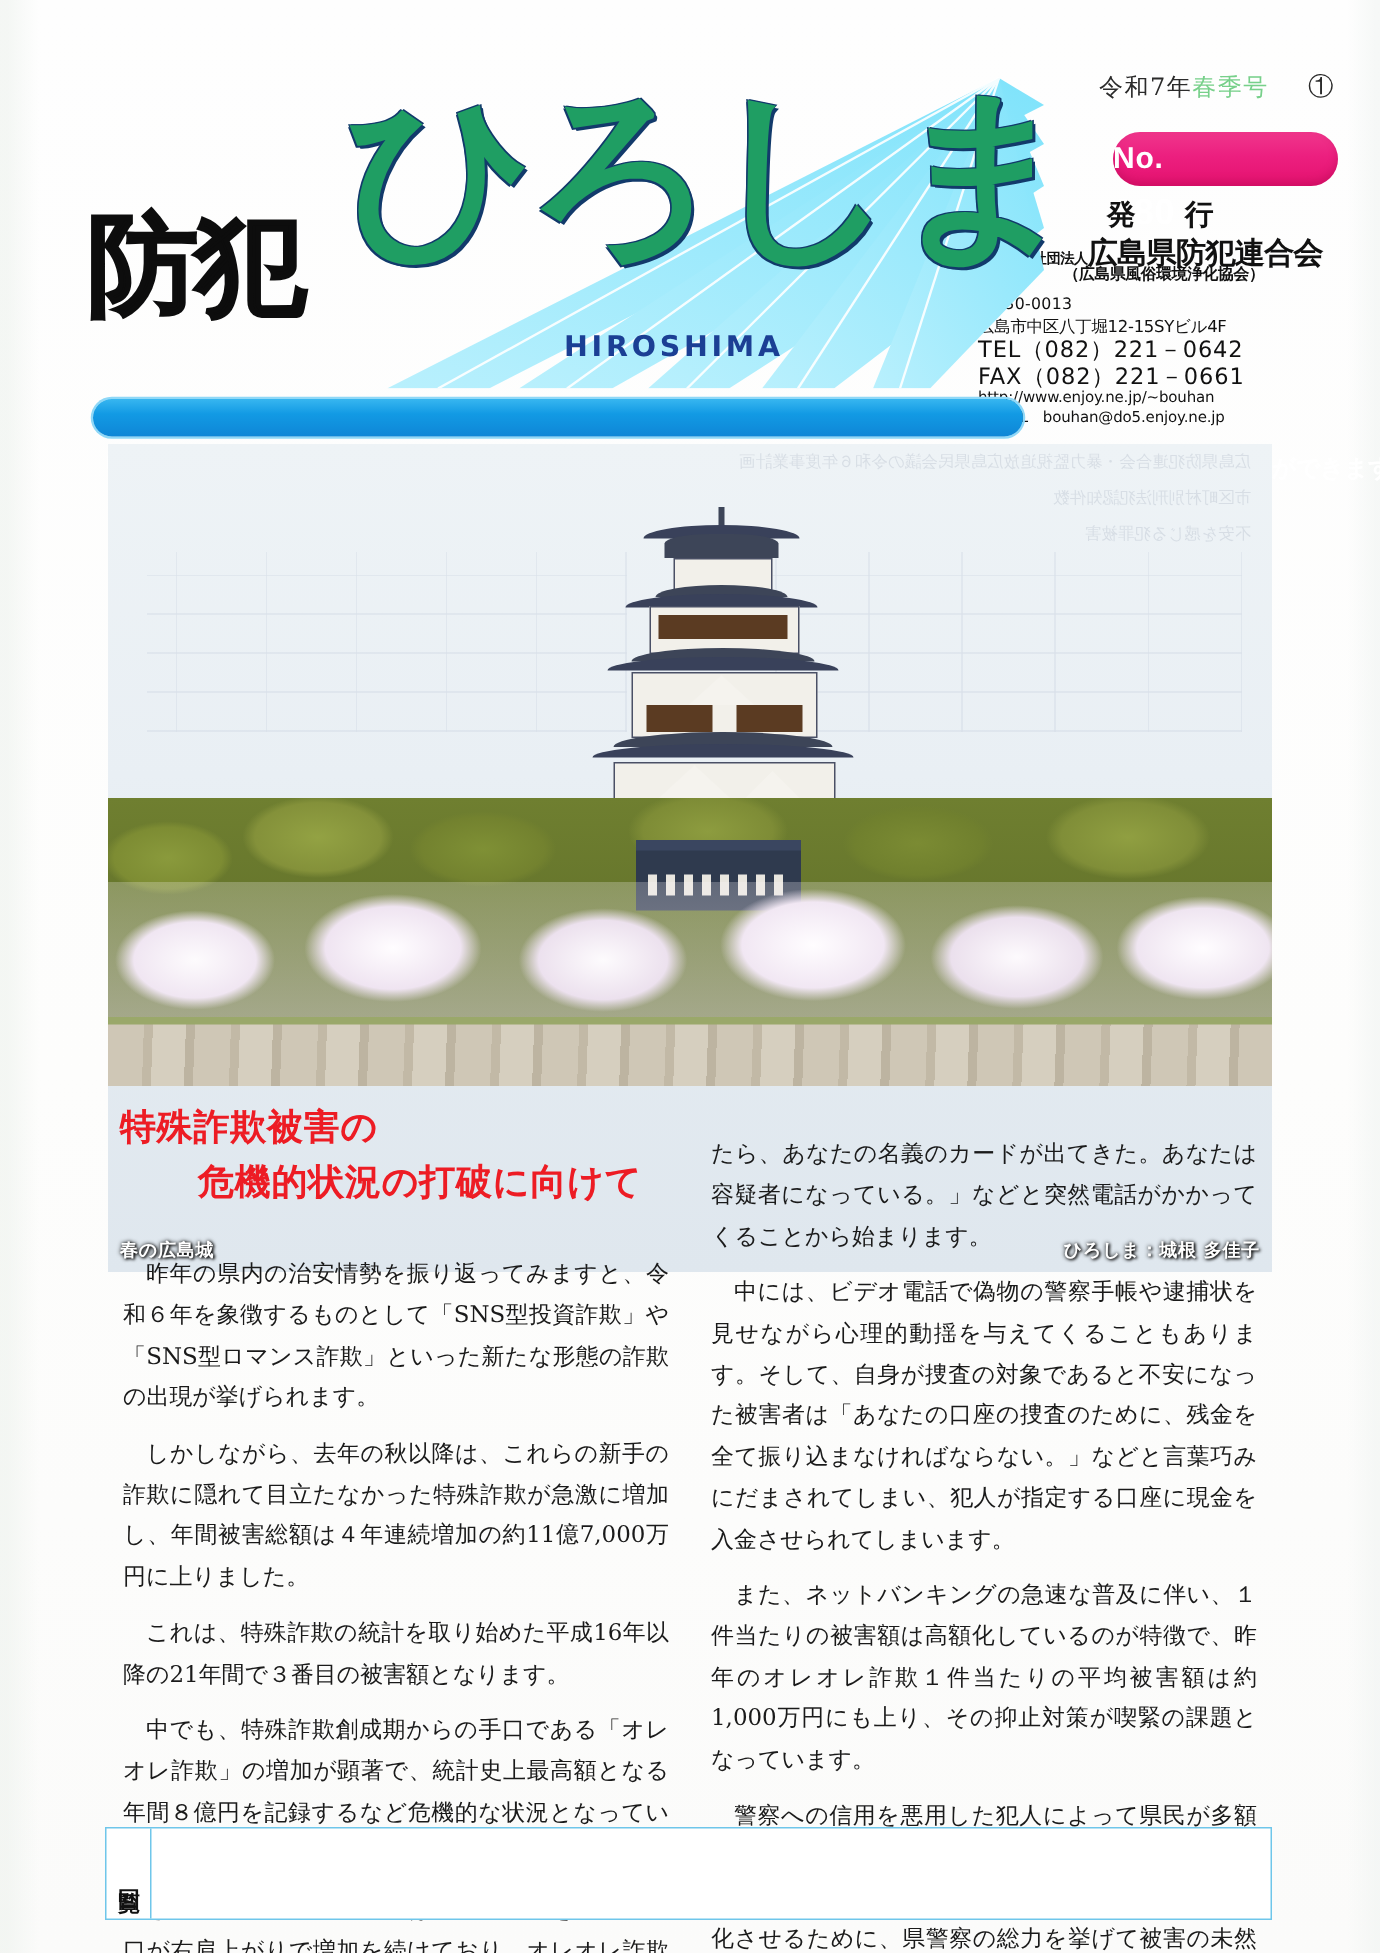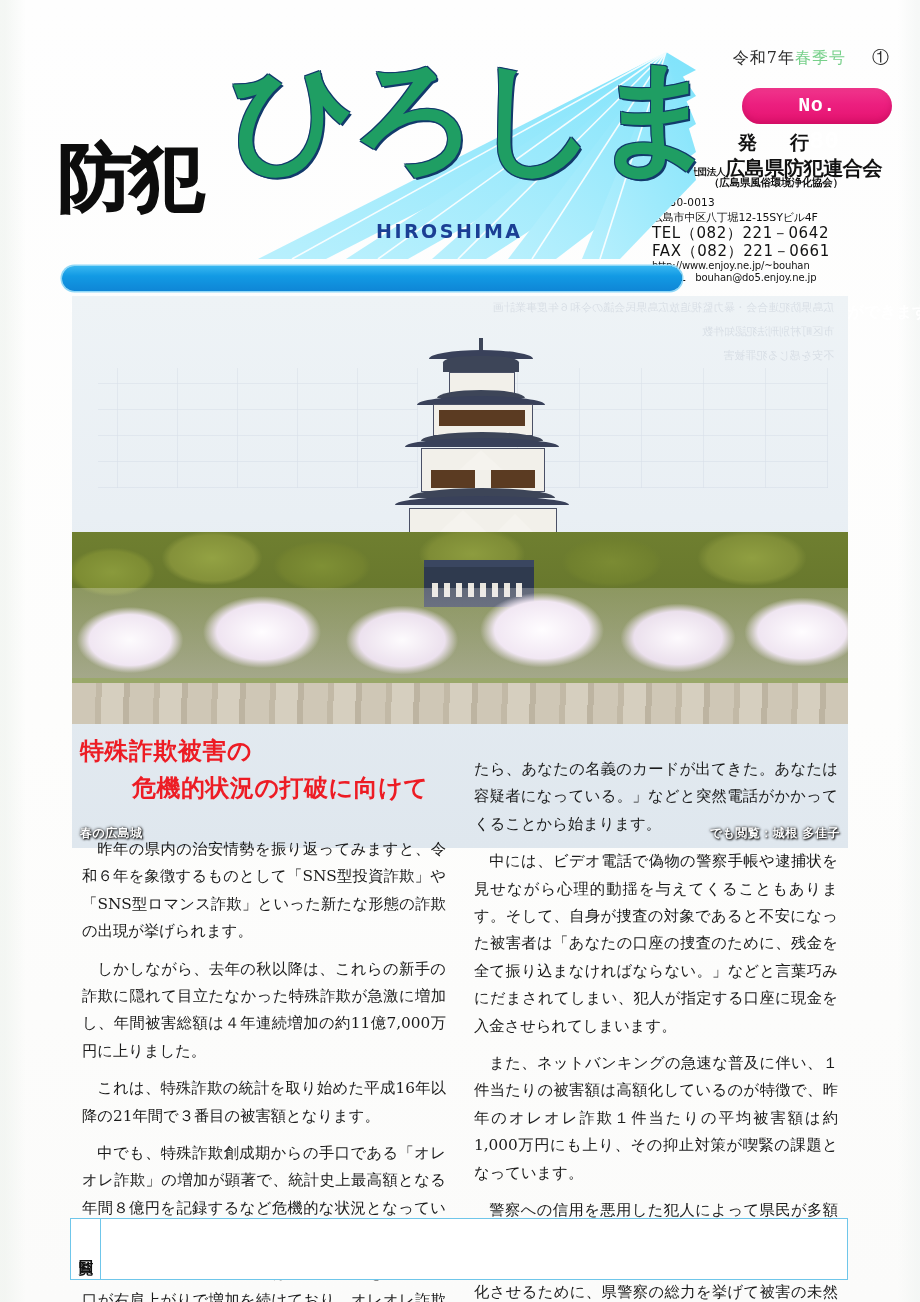--- a/index.html
+++ b/index.html
@@ -35,22 +35,22 @@
   .issue-line .season{color:#77d08a;}
   .issue-line .pageno{display:inline-block;margin-left:20px;font-size:17px;}
 
   .nobadge{
     position:absolute;right:28px;top:88px;
     width:150px;height:36px;border-radius:18px;
     background:linear-gradient(180deg,#f0368c 0%,#ec1f7f 45%,#e5126f 100%);
     box-shadow:inset 0 -3px 6px rgba(150,0,70,.28);
   }
   .nobadge span{
-    display:block;text-align:center;line-height:36px;color:#fff;
-    font-family:Liberation Mono, monospace;font-weight:bold;font-size:20px;letter-spacing:.5px;
+    display:block;line-height:36px;color:#fff;
+    font-family:Liberation Sans, sans-serif;font-weight:bold;font-size:20px;letter-spacing:.5px;
   }
   .nobadge .num{font-size:24px;}
 
   .pub-title{
     position:absolute;right:28px;top:130px;width:230px;text-align:center;
     font-size:19px;font-weight:bold;letter-spacing:7px;color:#111;
     font-family:"DejaVu Serif",serif;
   }
   .pub-org{
     position:absolute;right:24px;top:155px;width:240px;text-align:center;
@@ -346,21 +346,21 @@
       <div class="c-wood" style="left:108px;top:262px;width:62px;height:20px;"></div>
       <div class="c-roof" style="left:2px;top:282px;width:186px;height:12px;border-radius:50%/100% 100% 0 0;"></div>
     </div>
 
     <div class="treeline"></div>
     <div class="gatehouse"></div>
     <div class="blossom"></div>
     <div class="wall"></div>
 
     <div class="cap-left">春の広島城</div>
-    <div class="cap-right">でも閲覧：城根 多佳子</div>
+    <div class="cap-right">ひろしま：城根 多佳子</div>
   </div>
 
   <div class="headline">
     <span>特殊詐欺被害の</span>
     <span class="l2">危機的状況の打破に向けて</span>
   </div>
 
   <div class="col col-left">
     <p>昨年の県内の治安情勢を振り返ってみますと、令和６年を象徴するものとして「SNS型投資詐欺」や「SNS型ロマンス詐欺」といった新たな形態の詐欺の出現が挙げられます。</p>
     <p>しかしながら、去年の秋以降は、これらの新手の詐欺に隠れて目立たなかった特殊詐欺が急激に増加し、年間被害総額は４年連続増加の約11億7,000万円に上りました。</p>

